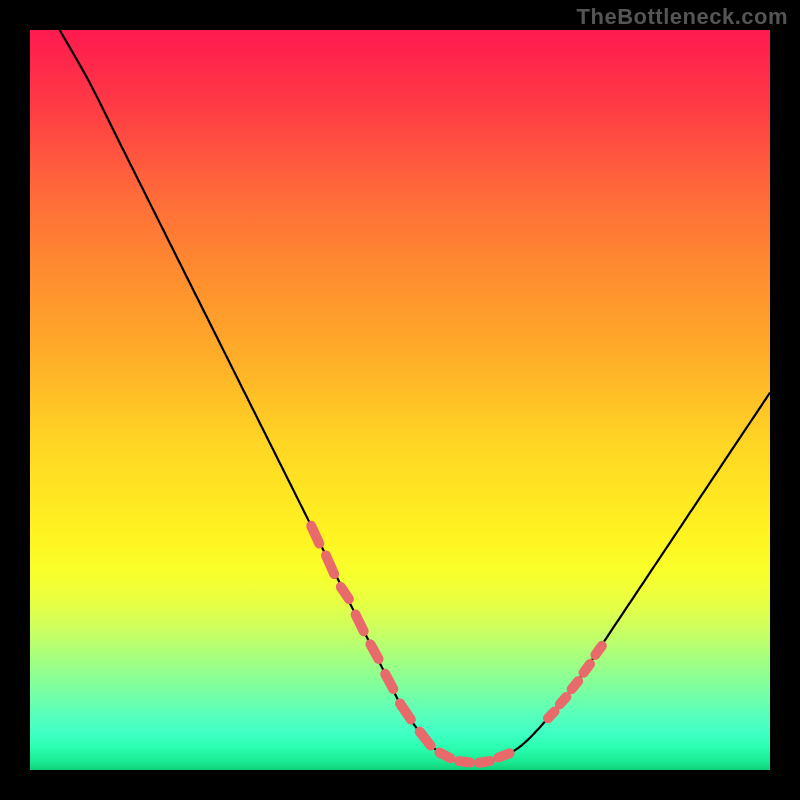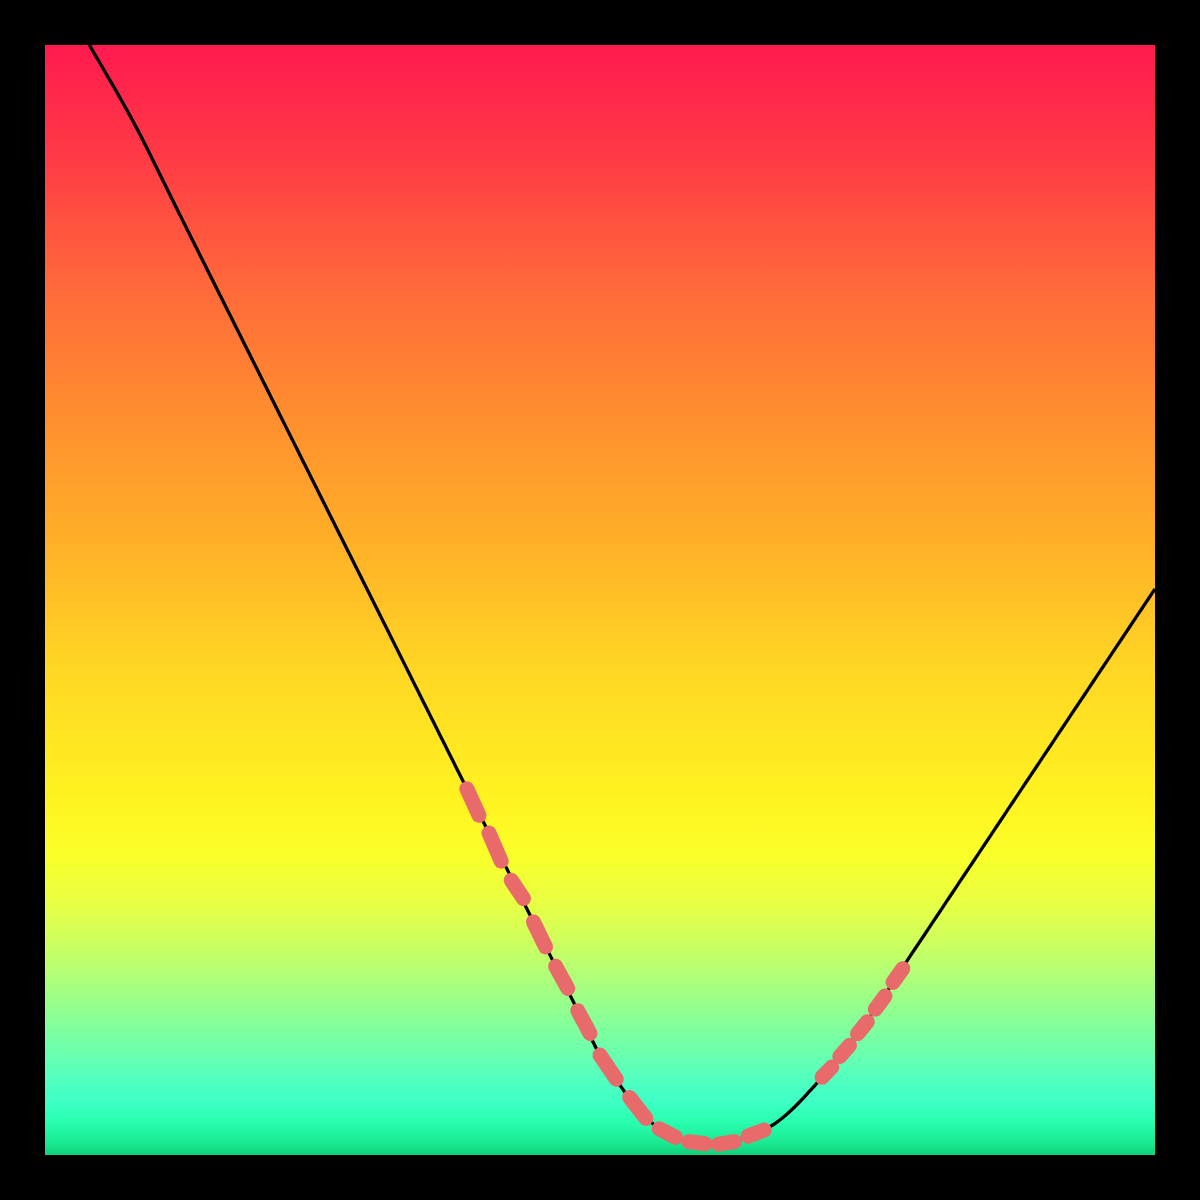--- a/index.html
+++ b/index.html
@@ -52,20 +52,21 @@
     position: absolute;
     left: 0; top: 0;
     width: 100%;
     height: 100%;
   }
 </style>
 </head>
 <body>
 
 <div class="page">
+  <div class="watermark">TheBottleneck.com</div>
   <div class="plot">
     <svg class="curve" viewBox="0 0 740 740" preserveAspectRatio="none">
       <g id="curve-group">
           <path d="M29.60 0.00 L31.36 3.05 L33.63 6.93 L36.30 11.50 L39.31 16.64 L42.55 22.20 L45.94 28.06 L49.39 34.08 L52.81 40.14 L56.11 46.09 L59.20 51.80 L59.20 51.80 L62.16 57.42 L65.12 63.17 L68.08 69.02 L71.04 74.95 L74.00 80.94 L76.96 86.96 L79.92 93.01 L82.88 99.04 L85.84 105.05 L88.80 111.00 L88.80 111.00 L91.76 116.92 L94.72 122.84 L97.68 128.76 L100.64 134.68 L103.60 140.60 L106.56 146.52 L109.52 152.44 L112.48 158.36 L115.44 164.28 L118.40 170.20 L118.40 170.20 L121.36 176.12 L124.32 182.04 L127.28 187.96 L130.24 193.88 L133.20 199.80 L136.16 205.72 L139.12 211.64 L142.08 217.56 L145.04 223.48 L148.00 229.40 L148.00 229.40 L150.96 235.32 L153.92 241.24 L156.88 247.16 L159.84 253.08 L162.80 259.00 L165.76 264.92 L168.72 270.84 L171.68 276.76 L174.64 282.68 L177.60 288.60 L177.60 288.60 L180.56 294.52 L183.52 300.44 L186.48 306.36 L189.44 312.28 L192.40 318.20 L195.36 324.12 L198.32 330.04 L201.28 335.96 L204.24 341.88 L207.20 347.80 L207.20 347.80 L210.16 353.72 L213.12 359.64 L216.08 365.56 L219.04 371.48 L222.00 377.40 L224.96 383.32 L227.92 389.24 L230.88 395.16 L233.84 401.08 L236.80 407.00 L236.80 407.00 L239.76 412.92 L242.72 418.84 L245.68 424.76 L248.64 430.68 L251.60 436.60 L254.56 442.52 L257.52 448.44 L260.48 454.36 L263.44 460.28 L266.40 466.20 L266.40 466.20 L269.36 472.12 L272.32 478.04 L275.28 483.96 L278.24 489.88 L281.20 495.80 L284.16 501.72 L287.12 507.64 L290.08 513.56 L293.04 519.48 L296.00 525.40 L296.00 525.40 L299.03 531.45 L302.16 537.71 L305.35 544.09 L308.55 550.50 L311.73 556.85 L314.83 563.05 L317.81 569.02 L320.63 574.65 L323.24 579.88 L325.60 584.60 L325.60 584.60 L327.68 588.76 L329.51 592.41 L331.13 595.66 L332.59 598.57 L333.93 601.25 L335.19 603.78 L336.43 606.25 L337.68 608.75 L338.99 611.37 L340.40 614.20 L340.40 614.20 L341.88 617.16 L343.36 620.12 L344.84 623.08 L346.32 626.04 L347.80 629.00 L349.28 631.96 L350.76 634.92 L352.24 637.88 L353.72 640.84 L355.20 643.80 L355.20 643.80 L356.68 646.79 L358.16 649.84 L359.64 652.91 L361.12 656.00 L362.60 659.06 L364.08 662.09 L365.56 665.06 L367.04 667.95 L368.52 670.74 L370.00 673.40 L370.00 673.40 L371.48 675.94 L372.96 678.37 L374.44 680.72 L375.92 682.99 L377.40 685.19 L378.88 687.34 L380.36 689.45 L381.84 691.52 L383.32 693.56 L384.80 695.60 L384.80 695.60 L386.28 697.63 L387.76 699.66 L389.24 701.66 L390.72 703.62 L392.20 705.54 L393.68 707.41 L395.16 709.21 L396.64 710.93 L398.12 712.57 L399.60 714.10 L399.60 714.10 L401.08 715.53 L402.56 716.88 L404.04 718.14 L405.52 719.32 L407.00 720.44 L408.48 721.49 L409.96 722.48 L411.44 723.43 L412.92 724.33 L414.40 725.20 L414.40 725.20 L415.88 726.02 L417.36 726.79 L418.84 727.50 L420.32 728.15 L421.80 728.76 L423.28 729.32 L424.76 729.83 L426.24 730.30 L427.72 730.73 L429.20 731.12 L429.20 731.12 L430.68 731.46 L432.16 731.75 L433.64 731.98 L435.12 732.17 L436.60 732.32 L438.08 732.43 L439.56 732.51 L441.04 732.56 L442.52 732.59 L444.00 732.60 L444.00 732.60 L445.41 732.63 L446.72 732.68 L447.97 732.75 L449.21 732.79 L450.48 732.78 L451.81 732.71 L453.27 732.53 L454.89 732.22 L456.72 731.76 L458.80 731.12 L458.80 731.12 L461.16 730.34 L463.77 729.47 L466.59 728.51 L469.57 727.43 L472.68 726.22 L475.85 724.87 L479.05 723.37 L482.24 721.70 L485.37 719.84 L488.40 717.80 L488.40 717.80 L491.36 715.53 L494.32 713.04 L497.28 710.35 L500.24 707.49 L503.20 704.48 L506.16 701.35 L509.12 698.14 L512.08 694.85 L515.04 691.53 L518.00 688.20 L518.00 688.20 L520.96 684.83 L523.92 681.39 L526.88 677.88 L529.84 674.29 L532.80 670.63 L535.76 666.89 L538.72 663.08 L541.68 659.19 L544.64 655.23 L547.60 651.20 L547.60 651.20 L550.56 647.06 L553.52 642.79 L556.48 638.42 L559.44 633.97 L562.40 629.46 L565.36 624.92 L568.32 620.35 L571.28 615.80 L574.24 611.27 L577.20 606.80 L577.20 606.80 L580.16 602.36 L583.12 597.92 L586.08 593.48 L589.04 589.04 L592.00 584.60 L594.96 580.16 L597.92 575.72 L600.88 571.28 L603.84 566.84 L606.80 562.40 L606.80 562.40 L609.76 557.96 L612.72 553.52 L615.68 549.08 L618.64 544.64 L621.60 540.20 L624.56 535.76 L627.52 531.32 L630.48 526.88 L633.44 522.44 L636.40 518.00 L636.40 518.00 L639.36 513.56 L642.32 509.12 L645.28 504.68 L648.24 500.24 L651.20 495.80 L654.16 491.36 L657.12 486.92 L660.08 482.48 L663.04 478.04 L666.00 473.60 L666.00 473.60 L668.96 469.16 L671.92 464.72 L674.88 460.28 L677.84 455.84 L680.80 451.40 L683.76 446.96 L686.72 442.52 L689.68 438.08 L692.64 433.64 L695.60 429.20 L695.60 429.20 L698.63 424.66 L701.76 419.96 L704.95 415.18 L708.15 410.37 L711.33 405.61 L714.43 400.96 L717.41 396.49 L720.23 392.26 L722.84 388.34 L725.20 384.80 L725.20 384.80 L727.35 381.58 L729.34 378.58 L731.19 375.81 L732.90 373.26 L734.45 370.92 L735.86 368.82 L737.11 366.93 L738.22 365.26 L739.19 363.82 L740.00 362.60 L740.00 362.60 " fill="none" stroke="#000000" stroke-width="2.2"></path>
         </g>
       <g id="highlight-group">
           <line x1="281.2" y1="495.79999999999995" x2="289.34000000000003" y2="513.56" stroke="#e86a6a" stroke-width="10" stroke-linecap="round"></line>
           <line x1="296" y1="525.4" x2="304.14000000000004" y2="544.0924" stroke="#e86a6a" stroke-width="10" stroke-linecap="round"></line>
           <line x1="310.8" y1="556.85" x2="318.94" y2="569.0156" stroke="#e86a6a" stroke-width="10" stroke-linecap="round"></line>
           <line x1="325.6" y1="584.6" x2="333.74" y2="601.25" stroke="#e86a6a" stroke-width="10" stroke-linecap="round"></line>

